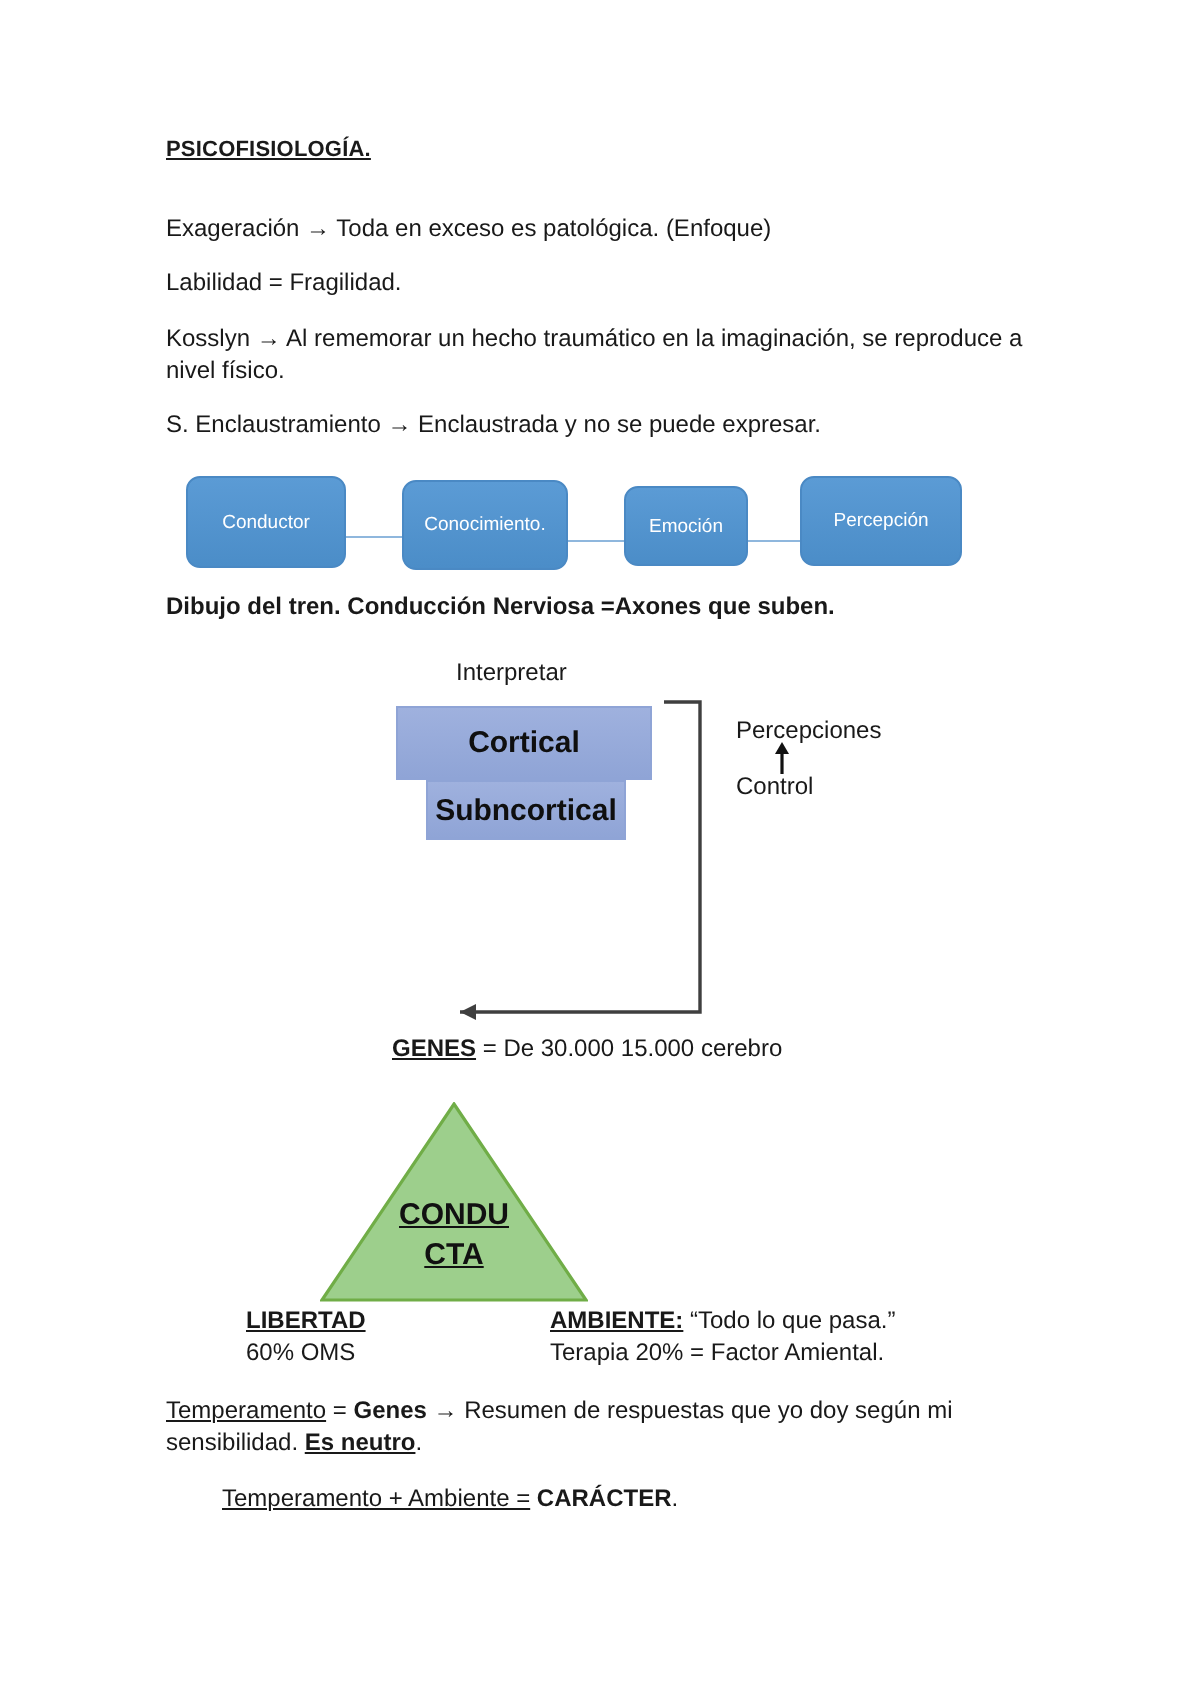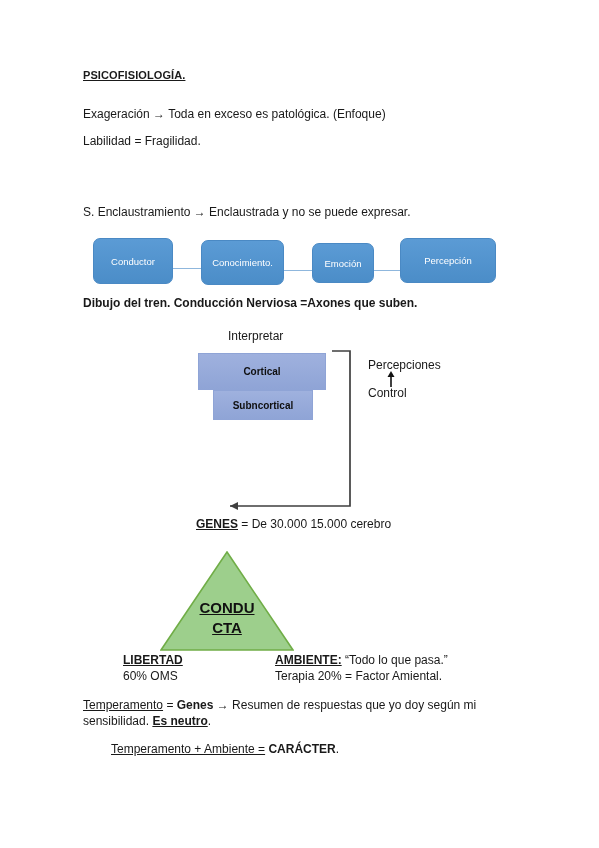--- a/index.html
+++ b/index.html
@@ -89,21 +89,21 @@
     height: 1px;
     background: #8fb7dd;
   }
 
   
   .tbox {
     position: absolute;
     background: linear-gradient(180deg, #9fb1de 0%, #8fa4d6 100%);
     border: 1px solid #8fa4d6;
     color: #0f0f0f;
-    font-size: 10px;
+    font-size: 15px;
     font-weight: bold;
     display: flex;
     align-items: center;
     justify-content: center;
     text-align: center;
     box-sizing: border-box;
   }
   .tbox.cortical      { left: 198px; top: 353px; width: 128px; height: 37px; }
   .tbox.subcortical   { left: 213px; top: 390px; width: 100px; height: 30px; }
   .tbox.te            { left: 233px; top: 420px; width: 62px;  height: 80px;
@@ -143,37 +143,38 @@
 </style>
 </head>
 <body>
 
 <div class="page">
 
   <div class="heading">PSICOFISIOLOGÍA.</div>
 
   <div class="txt p1">Exageración → Toda en exceso es patológica. (Enfoque)</div>
   <div class="txt p2">Labilidad = Fragilidad.</div>
+  <div class="txt p3">Kosslyn → Al rememorar un hecho traumático en la imaginación, se reproduce a nivel físico.</div>
   <div class="txt p4">S. Enclaustramiento → Enclaustrada y no se puede expresar.</div>
 
   <div class="flow">
     <div class="fconn" style="left:173px; top:268px; width:28px;"></div>
     <div class="fconn" style="left:284px; top:270px; width:28px;"></div>
     <div class="fconn" style="left:374px; top:270px; width:26px;"></div>
 
     <div class="fbox" style="left:93px; top:238px; width:80px; height:46px;">
       <span>Conductor</span>
     </div>
     <div class="fbox" style="left:201px; top:240px; width:83px; height:45px;">
       <span>Conocimiento.</span>
     </div>
     <div class="fbox" style="left:312px; top:243px; width:62px; height:40px;">
       <span>Emoción</span>
     </div>
-    <div class="fbox" style="left:400px; top:238px; width:96px; height:45px;">
+    <div class="fbox" style="left:400px; top:238px; width:81px; height:45px;">
       <span>Percepción</span>
     </div>
   </div>
 
   <div class="txt caption-tren">Dibujo del tren. Conducción Nerviosa =Axones que suben.</div>
 
   <div class="txt lbl-interpretar">Interpretar</div>
 
   <div class="tbox cortical">
     <span>Cortical</span>

